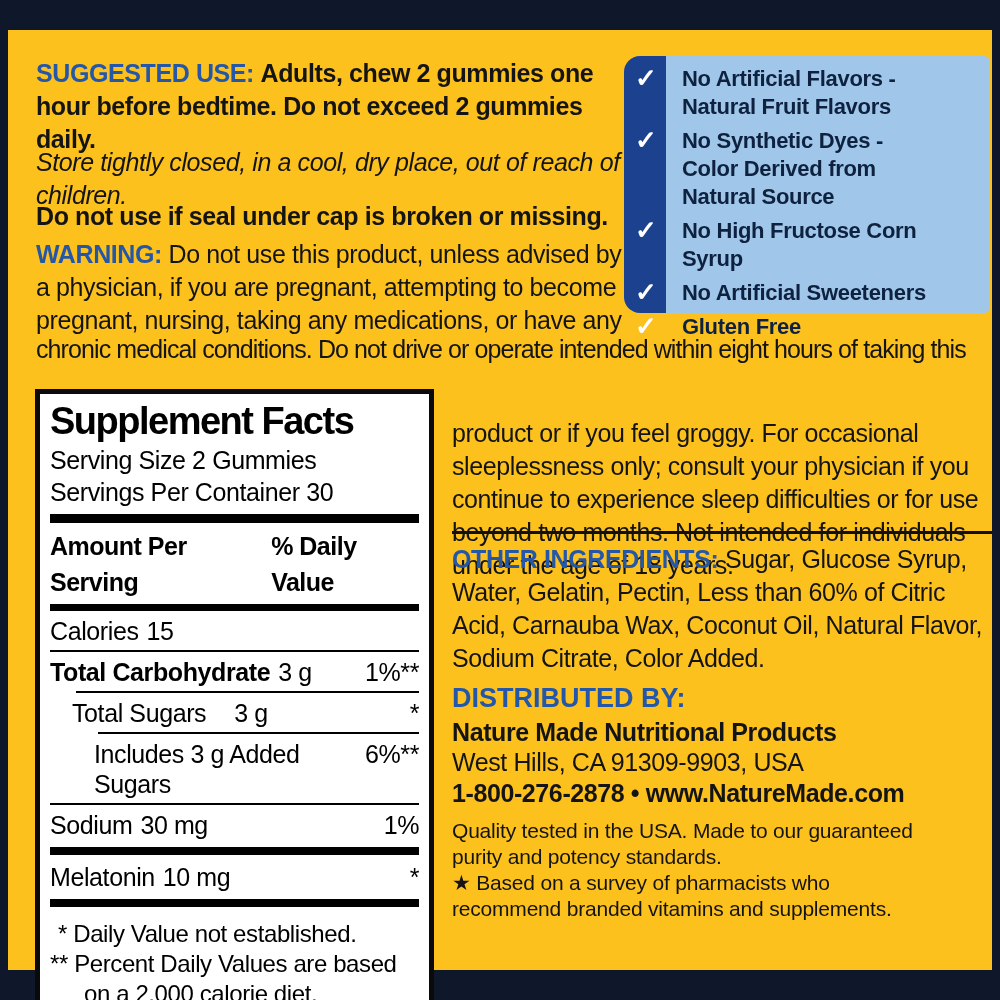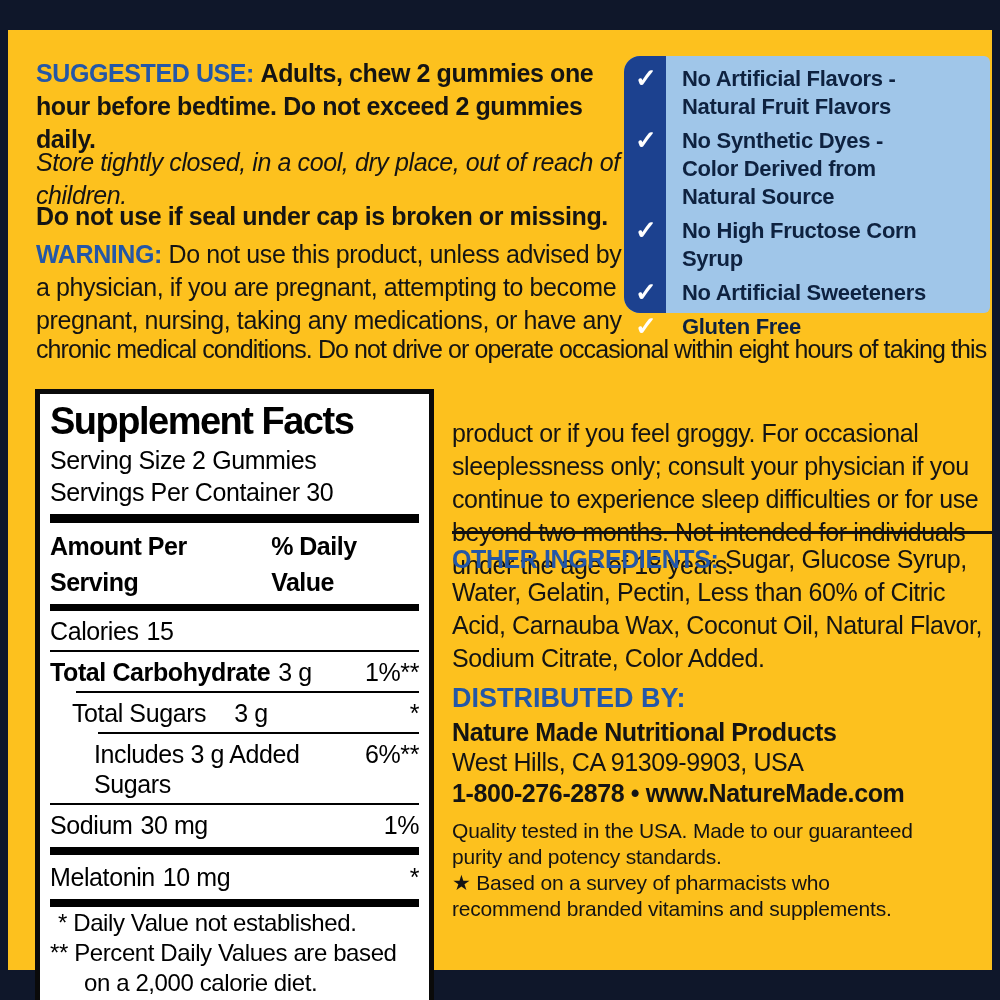--- a/index.html
+++ b/index.html
@@ -38,21 +38,21 @@
           font-size:25px;line-height:30px;letter-spacing:-0.4px;color:#000;
           padding:5px 0 4px 0;}
   .sf-name{white-space:nowrap;}
   .sf-amt{margin-left:8px;}
   .sf-dv{margin-left:auto;font-weight:normal;}
   .ind1{padding-left:22px;gap:20px;}
   .ind2{padding-left:44px;}
   .sf-rule{height:2px;background:#000;}
   .sf-rule.r-ind1{margin-left:26px;}
   .sf-rule.r-ind2{margin-left:48px;}
-  .sf-foot{margin-top:1px;font-size:24px;line-height:30px;letter-spacing:-0.4px;color:#000;}
+  .sf-foot{margin-top:12px;font-size:24px;line-height:30px;letter-spacing:-0.4px;color:#000;}
   .fn1{padding-left:30px;text-indent:-22px;}
   .fn2{padding-left:34px;text-indent:-34px;}
 
   
   .divider{position:absolute;left:444px;top:501px;width:540px;height:3px;background:#111;}
   .dist-head{font-size:27px;line-height:32px;}
   .quality{font-size:21px;line-height:26px;letter-spacing:-0.2px;color:#141414;}
   .nowrap-line{white-space:nowrap;}
 </style>
 </head>
@@ -65,21 +65,21 @@
       <span class="blue-head">SUGGESTED USE:</span>
       <span class="bold">Adults, chew 2 gummies one hour before bedtime. Do not exceed 2 gummies daily.</span>
     </div>
     <div class="abs body-txt" style="left:28px;top:116px;width:596px;font-style:italic;">Store tightly closed, in a cool, dry place, out of reach of children.</div>
     <div class="abs body-txt bold" style="left:28px;top:170px;width:620px;">Do not use if seal under cap is broken or missing.</div>
 
     <div class="abs body-txt" style="left:28px;top:208px;width:600px;">
       <span class="blue-head">WARNING:</span>
       <span>Do not use this product, unless advised by a physician, if you are pregnant, attempting to become pregnant, nursing, taking any medications, or have any</span>
     </div>
-    <div class="abs body-txt nowrap-line" style="left:28px;top:303px;width:952px;letter-spacing:-0.9px;">chronic medical conditions. Do not drive or operate occasional within eight hours of taking this</div>
+    <div class="abs body-txt nowrap-line" style="left:28px;top:303px;width:952px;letter-spacing:-0.9px;">chronic medical conditions. Do not drive or operate intended within eight hours of taking this</div>
     <div class="abs body-txt" style="left:444px;top:352px;width:548px;margin-top:35px;">product or if you feel groggy. For occasional sleeplessness only; consult your physician if you continue to experience sleep difficulties or for use beyond two months. Not intended for individuals under the age of 18 years.</div>
 
     <div class="claims">
       <div class="claims-strip"></div>
       <div class="claim">
         <span class="check">✓</span>
         <span class="claim-text">No Artificial Flavors -
 Natural Fruit Flavors</span>
       </div>
       <div class="claim">

